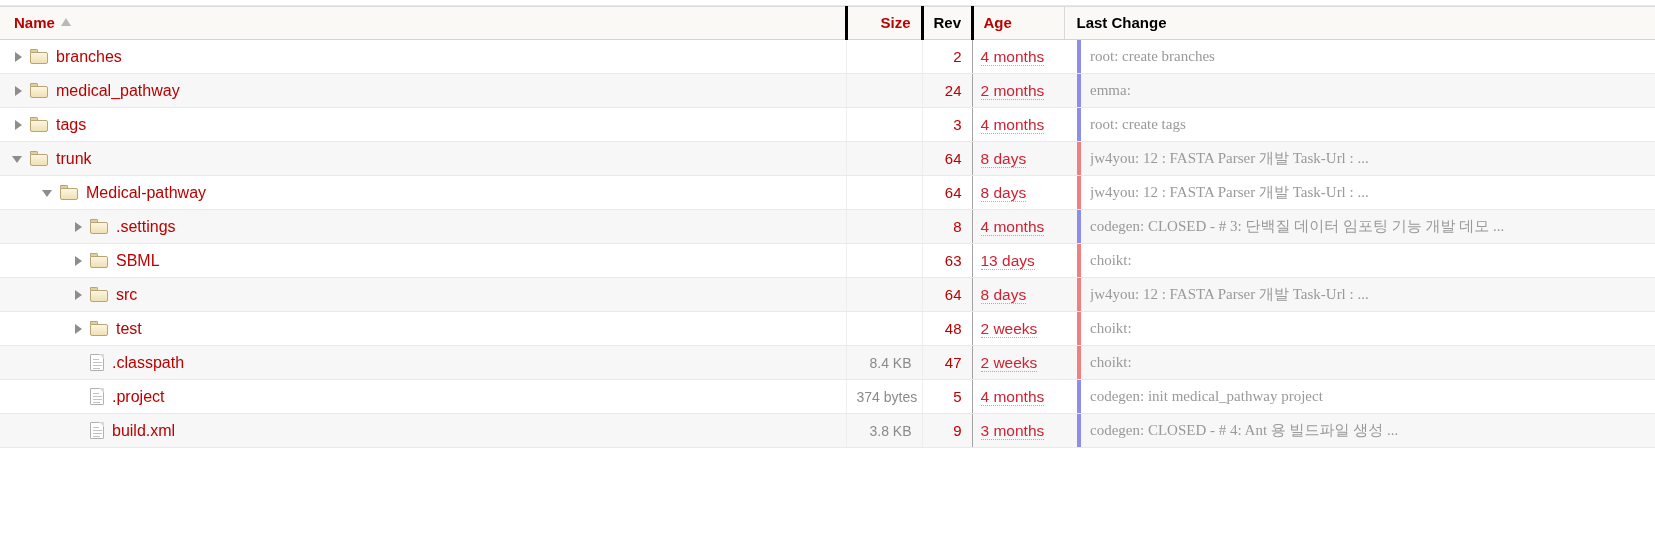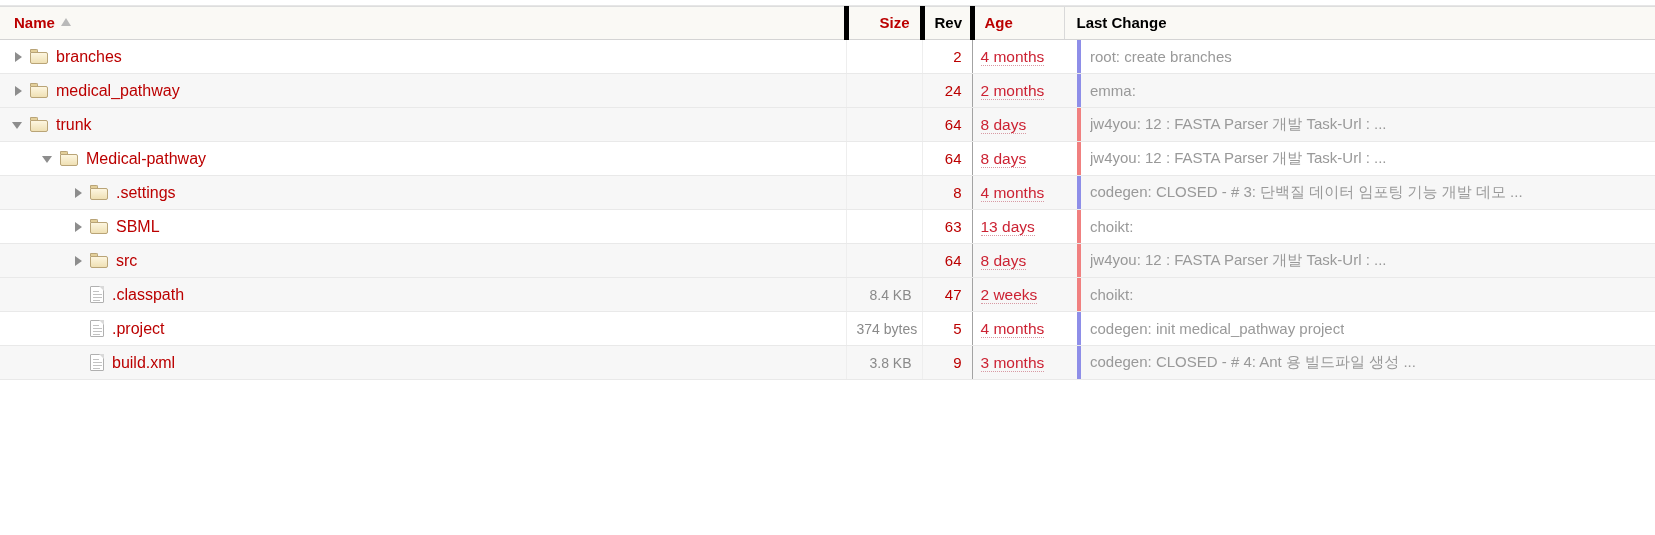--- a/index.html
+++ b/index.html
@@ -43,21 +43,21 @@
     border-bottom: 1px solid #d4d4d4;
     white-space: nowrap;
     color: #000000;
   }
   th.col-name      { width: 846px; padding-left: 14px; }
   th.col-size      { width: 76px;  text-align: right; }
   th.col-rev       { width: 50px;  text-align: right; margin-top: 11px; }
   th.col-age       { width: 92px;  text-align: left; }
   th.col-lastchg   { width: 591px; padding-left: 12px; border-left: 1px solid #d9d9d9; }
 
-  th.sep { border-left: 5px solid #000000; }
+  th.sep { border-left: 3px solid #000000; }
 
   .hdr-link {
     color: #bb0000;
     text-decoration: none;
     cursor: pointer;
   }
   .hdr-plain { color: #000000; }
 
   .sort-caret {
     display: inline-block;
@@ -79,21 +79,21 @@
     padding: 0 10px;
     vertical-align: middle;
     white-space: nowrap;
     overflow: hidden;
   }
 
   td.c-name { }
   td.c-size { text-align: right; color: #8a8a8a; font-size: 14px; border-left: 1px solid #eeeeee; }
   td.c-rev  { text-align: right; color: #a11; font-size: 15px; border-left: 1px solid #eeeeee; }
   td.c-age  { text-align: left; padding-left: 8px; border-left: 1px solid #a3a3a3; }
-  td.c-last { padding-left: 13px; border-left: none; position: relative; }
+  td.c-last { padding-left: 13px; border-left: none; position: relative; font-family: Liberation Serif, serif; }
 
   .rev-link {
     color: #bb0000;
     text-decoration: none;
     cursor: pointer;
   }
 
   .age-link {
     color: #cc2233;
     text-decoration: none;
@@ -287,20 +287,42 @@
           <td class="c-size"></td>
           <td class="c-rev"><span class="rev-link">24</span></td>
           <td class="c-age"><span class="age-link">2 months</span></td>
           <td class="c-last">
             <div class="last-wrap">
               <span class="age-bar" style="background: rgb(142, 142, 232);"></span>
               <span class="chg-msg">emma:</span>
             </div>
           </td>
         </tr>
+        <tr class="even">
+          <td class="c-name">
+            <div class="name-wrap">
+              <span class="indent" style="width: 0px;"></span>
+              <span class="twisty collapsed"></span>
+              <span class="icon-folder">
+                <span class="tab"></span>
+                <span class="body"></span>
+              </span>
+              <span class="entry-link dir">tags</span>
+            </div>
+          </td>
+          <td class="c-size"></td>
+          <td class="c-rev"><span class="rev-link">3</span></td>
+          <td class="c-age"><span class="age-link">4 months</span></td>
+          <td class="c-last">
+            <div class="last-wrap">
+              <span class="age-bar" style="background: rgb(142, 142, 232);"></span>
+              <span class="chg-msg">root: create tags</span>
+            </div>
+          </td>
+        </tr>
         <tr class="odd">
           <td class="c-name">
             <div class="name-wrap">
               <span class="indent" style="width: 0px;"></span>
               <span class="twisty expanded"></span>
               <span class="icon-folder">
                 <span class="tab"></span>
                 <span class="body"></span>
               </span>
               <span class="entry-link dir">trunk</span>
@@ -394,20 +416,42 @@
               <span class="entry-link dir">src</span>
             </div>
           </td>
           <td class="c-size"></td>
           <td class="c-rev"><span class="rev-link">64</span></td>
           <td class="c-age"><span class="age-link">8 days</span></td>
           <td class="c-last">
             <div class="last-wrap">
               <span class="age-bar" style="background: rgb(240, 128, 128);"></span>
               <span class="chg-msg">jw4you: 12 : FASTA Parser 개발 Task-Url : ...</span>
+            </div>
+          </td>
+        </tr>
+        <tr class="even">
+          <td class="c-name">
+            <div class="name-wrap">
+              <span class="indent" style="width: 60px;"></span>
+              <span class="twisty collapsed"></span>
+              <span class="icon-folder">
+                <span class="tab"></span>
+                <span class="body"></span>
+              </span>
+              <span class="entry-link dir">test</span>
+            </div>
+          </td>
+          <td class="c-size"></td>
+          <td class="c-rev"><span class="rev-link">48</span></td>
+          <td class="c-age"><span class="age-link">2 weeks</span></td>
+          <td class="c-last">
+            <div class="last-wrap">
+              <span class="age-bar" style="background: rgb(240, 128, 128);"></span>
+              <span class="chg-msg">choikt:</span>
             </div>
           </td>
         </tr>
         <tr class="odd">
           <td class="c-name">
             <div class="name-wrap">
               <span class="indent" style="width: 60px;"></span>
               <span class="twisty none"></span>
               <span class="icon-file">
                 <span class="ln ln1"></span>

